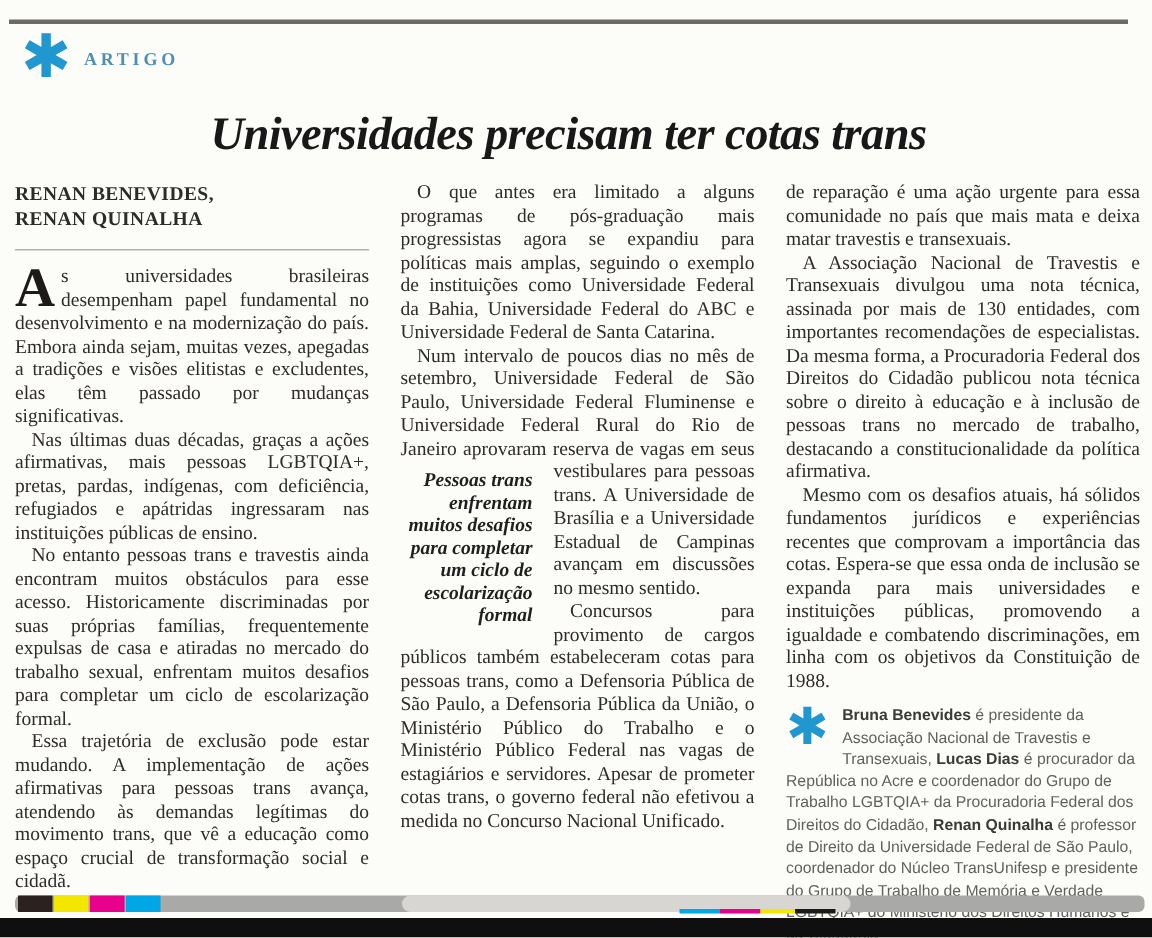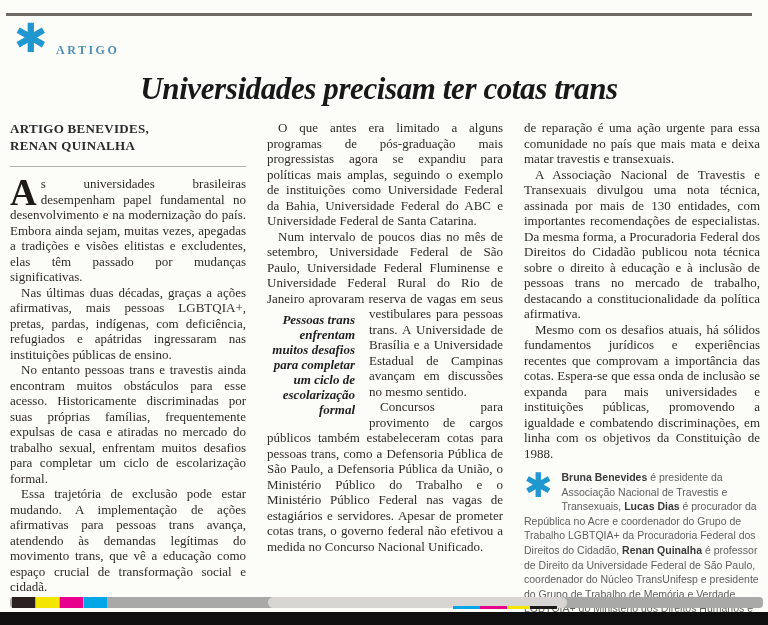--- a/index.html
+++ b/index.html
@@ -5,21 +5,21 @@
   html,body{margin:0;padding:0;}
   body{
     width:768px;height:625px;position:relative;overflow:hidden;
     background:#fcfcf9;
     font-family:"Liberation Serif", serif;
   }
   
   .top-rule{position:absolute;left:6px;top:13px;width:746px;height:3px;background:#6e6a66;}
   .logo-top{position:absolute;left:14px;top:18px;font-size:40px;line-height:40px;color:#2097cf;font-family:"DejaVu Sans",sans-serif;}
   .section-label{
-    position:absolute;left:56px;top:43px;
+    position:absolute;left:56px;top:32px;
     font-size:12px;letter-spacing:2.5px;font-weight:bold;color:#4e8fb8;
   }
   .headline{
     position:absolute;left:9px;top:50px;width:740px;
     font-size:31px;font-weight:bold;font-style:italic;color:#181818;
     letter-spacing:-0.4px;white-space:nowrap;text-align:center;
   }
   
   .columns{position:absolute;left:10px;top:120px;width:750px;display:flex;gap:21px;}
   .col{flex:0 0 236px;width:236px;}
@@ -67,21 +67,21 @@
 
 <div class="top-rule"></div>
 <div class="logo-top">✱</div>
 <div class="section-label">ARTIGO</div>
 <h1 class="headline">Universidades precisam ter cotas trans</h1>
 
 <div class="columns">
 
   <div class="col">
     <div class="byline">
-      <div>ARTIGO BENEVIDES,</div>
+      <div>RENAN BENEVIDES,</div>
       <div>RENAN QUINALHA</div>
     </div>
     <hr class="byline-rule">
     <p class="body-p"><span class="dropcap">A</span><span>s universidades brasileiras desempenham papel fundamental no desenvolvimento e na modernização do país. Embora ainda sejam, muitas vezes, apegadas a tradições e visões elitistas e excludentes, elas têm passado por mudanças significativas.</span></p>
     <p class="body-p indent">Nas últimas duas décadas, graças a ações afirmativas, mais pessoas LGBTQIA+, pretas, pardas, indígenas, com deficiência, refugiados e apátridas ingressaram nas instituições públicas de ensino.</p>
     <p class="body-p indent">No entanto pessoas trans e travestis ainda encontram muitos obstáculos para esse acesso. Historicamente discriminadas por suas próprias famílias, frequentemente expulsas de casa e atiradas no mercado do trabalho sexual, enfrentam muitos desafios para completar um ciclo de escolarização formal.</p>
     <p class="body-p indent">Essa trajetória de exclusão pode estar mudando. A implementação de ações afirmativas para pessoas trans avança, atendendo às demandas legítimas do movimento trans, que vê a educação como espaço crucial de transformação social e cidadã.</p>
   </div>
 
   <div class="col">

